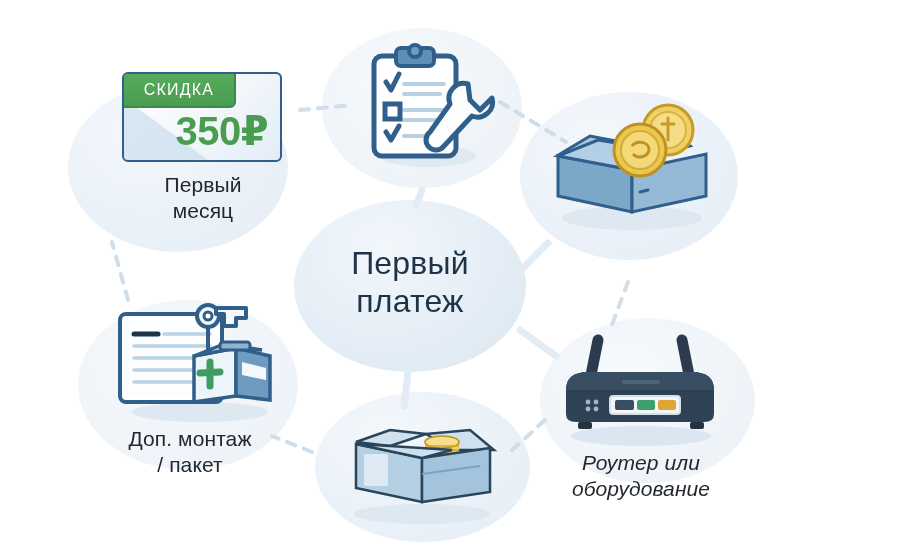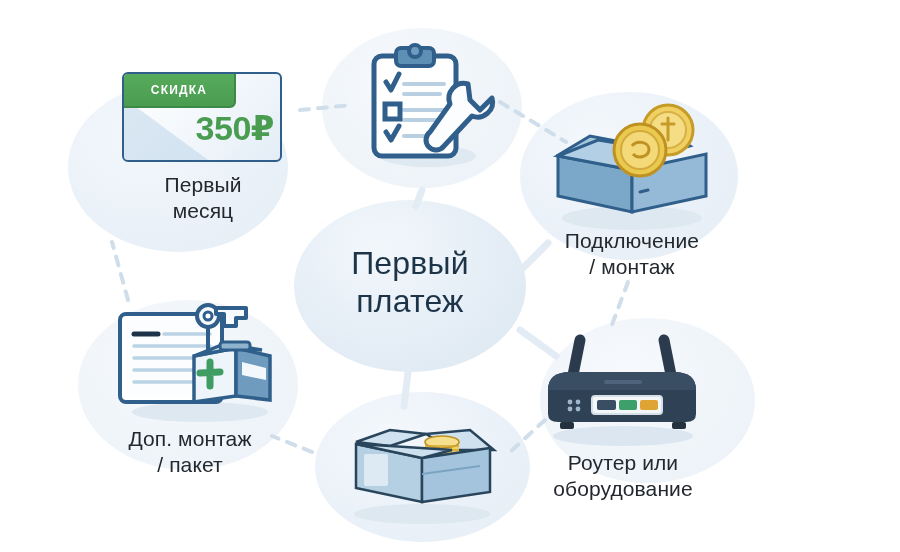--- a/index.html
+++ b/index.html
@@ -92,30 +92,30 @@
     background: linear-gradient(180deg, #57ab5c 0%, #4a9c51 100%);
     border: 2px solid #3c8a45;
     border-radius: 6px 0 6px 0;
     box-sizing: border-box;
     display: flex;
     align-items: center;
     justify-content: center;
   }
   .coupon-band span {
     color: #ffffff;
-    font-size: 12px;
-    font-weight: bold;
+    font-size: 16px;
+    font-weight: normal;
     letter-spacing: 1.2px;
   }
   .coupon-amount {
     position: absolute;
-    right: 6px;
+    right: 12px;
     top: 34px;
     color: #4a9c51;
-    font-size: 34px;
+    font-size: 40px;
     font-weight: bold;
     letter-spacing: -.5px;
   }
   .coupon-fold {
     position: absolute;
     left: 0; bottom: 0;
     width: 0; height: 0;
     border-left: 84px solid rgba(190, 214, 233, .55);
     border-top: 62px solid transparent;
   }
@@ -200,25 +200,23 @@
       <path d="M18,56 L58,40 L132,52 L92,70 z" fill="#b2cfe5" stroke="#2f5f8a" stroke-width="3"></path>
       <path d="M100,92 L108,90" stroke="#2f5f8a" stroke-width="3" stroke-linecap="round"></path>
 
       <ellipse cx="128" cy="30" rx="25" ry="25" fill="#f0d063" stroke="#c69c28" stroke-width="3"></ellipse>
       <ellipse cx="128" cy="30" rx="18" ry="18" fill="#f5dd86" stroke="#d8b244" stroke-width="2"></ellipse>
       <path d="M128,18 L128,40 M122,24 L134,24" stroke="#c69c28" stroke-width="3" stroke-linecap="round"></path>
       <ellipse cx="100" cy="50" rx="26" ry="26" fill="#eac94f" stroke="#bf9122" stroke-width="3"></ellipse>
       <ellipse cx="100" cy="50" rx="19" ry="19" fill="#f3d977" stroke="#d3ab3c" stroke-width="2"></ellipse>
       <path d="M92,46 a9,7 0 0 1 17,3 a9,8 0 0 1 -16,5" fill="none" stroke="#bf9122" stroke-width="3"></path>
     </svg>
-    <div class="label" style="left:-8px; top:128px; width:200px;">Подключение
-/ монтаж</div>
-  </div>
-
-  <div class="node" style="left:528px; top:332px; width:200px; height:190px;">
+  </div>
+
+  <div class="node" style="left:546px; top:332px; width:200px; height:190px;font-style:italic;">
     <svg class="art" width="190" height="118" viewBox="0 0 190 118" xmlns="http://www.w3.org/2000/svg">
       <ellipse cx="95" cy="104" rx="70" ry="10" fill="#dbe6f0"></ellipse>
 
       <path d="M52,8 L38,78" stroke="#2b3b4d" stroke-width="11" stroke-linecap="round"></path>
       <path d="M136,8 L150,78" stroke="#2b3b4d" stroke-width="11" stroke-linecap="round"></path>
 
       <path d="M20,58 q0,-18 22,-18 l104,0 q22,0 22,18 l0,24 q0,8 -10,8 l-128,0 q-10,0 -10,-8 z" fill="#2f4154"></path>
       <path d="M20,58 q0,-18 22,-18 l104,0 q22,0 22,18 z" fill="#3a4e63"></path>
       <rect x="76" y="48" width="38" height="4" rx="2" fill="#4d647c"></rect>
 

